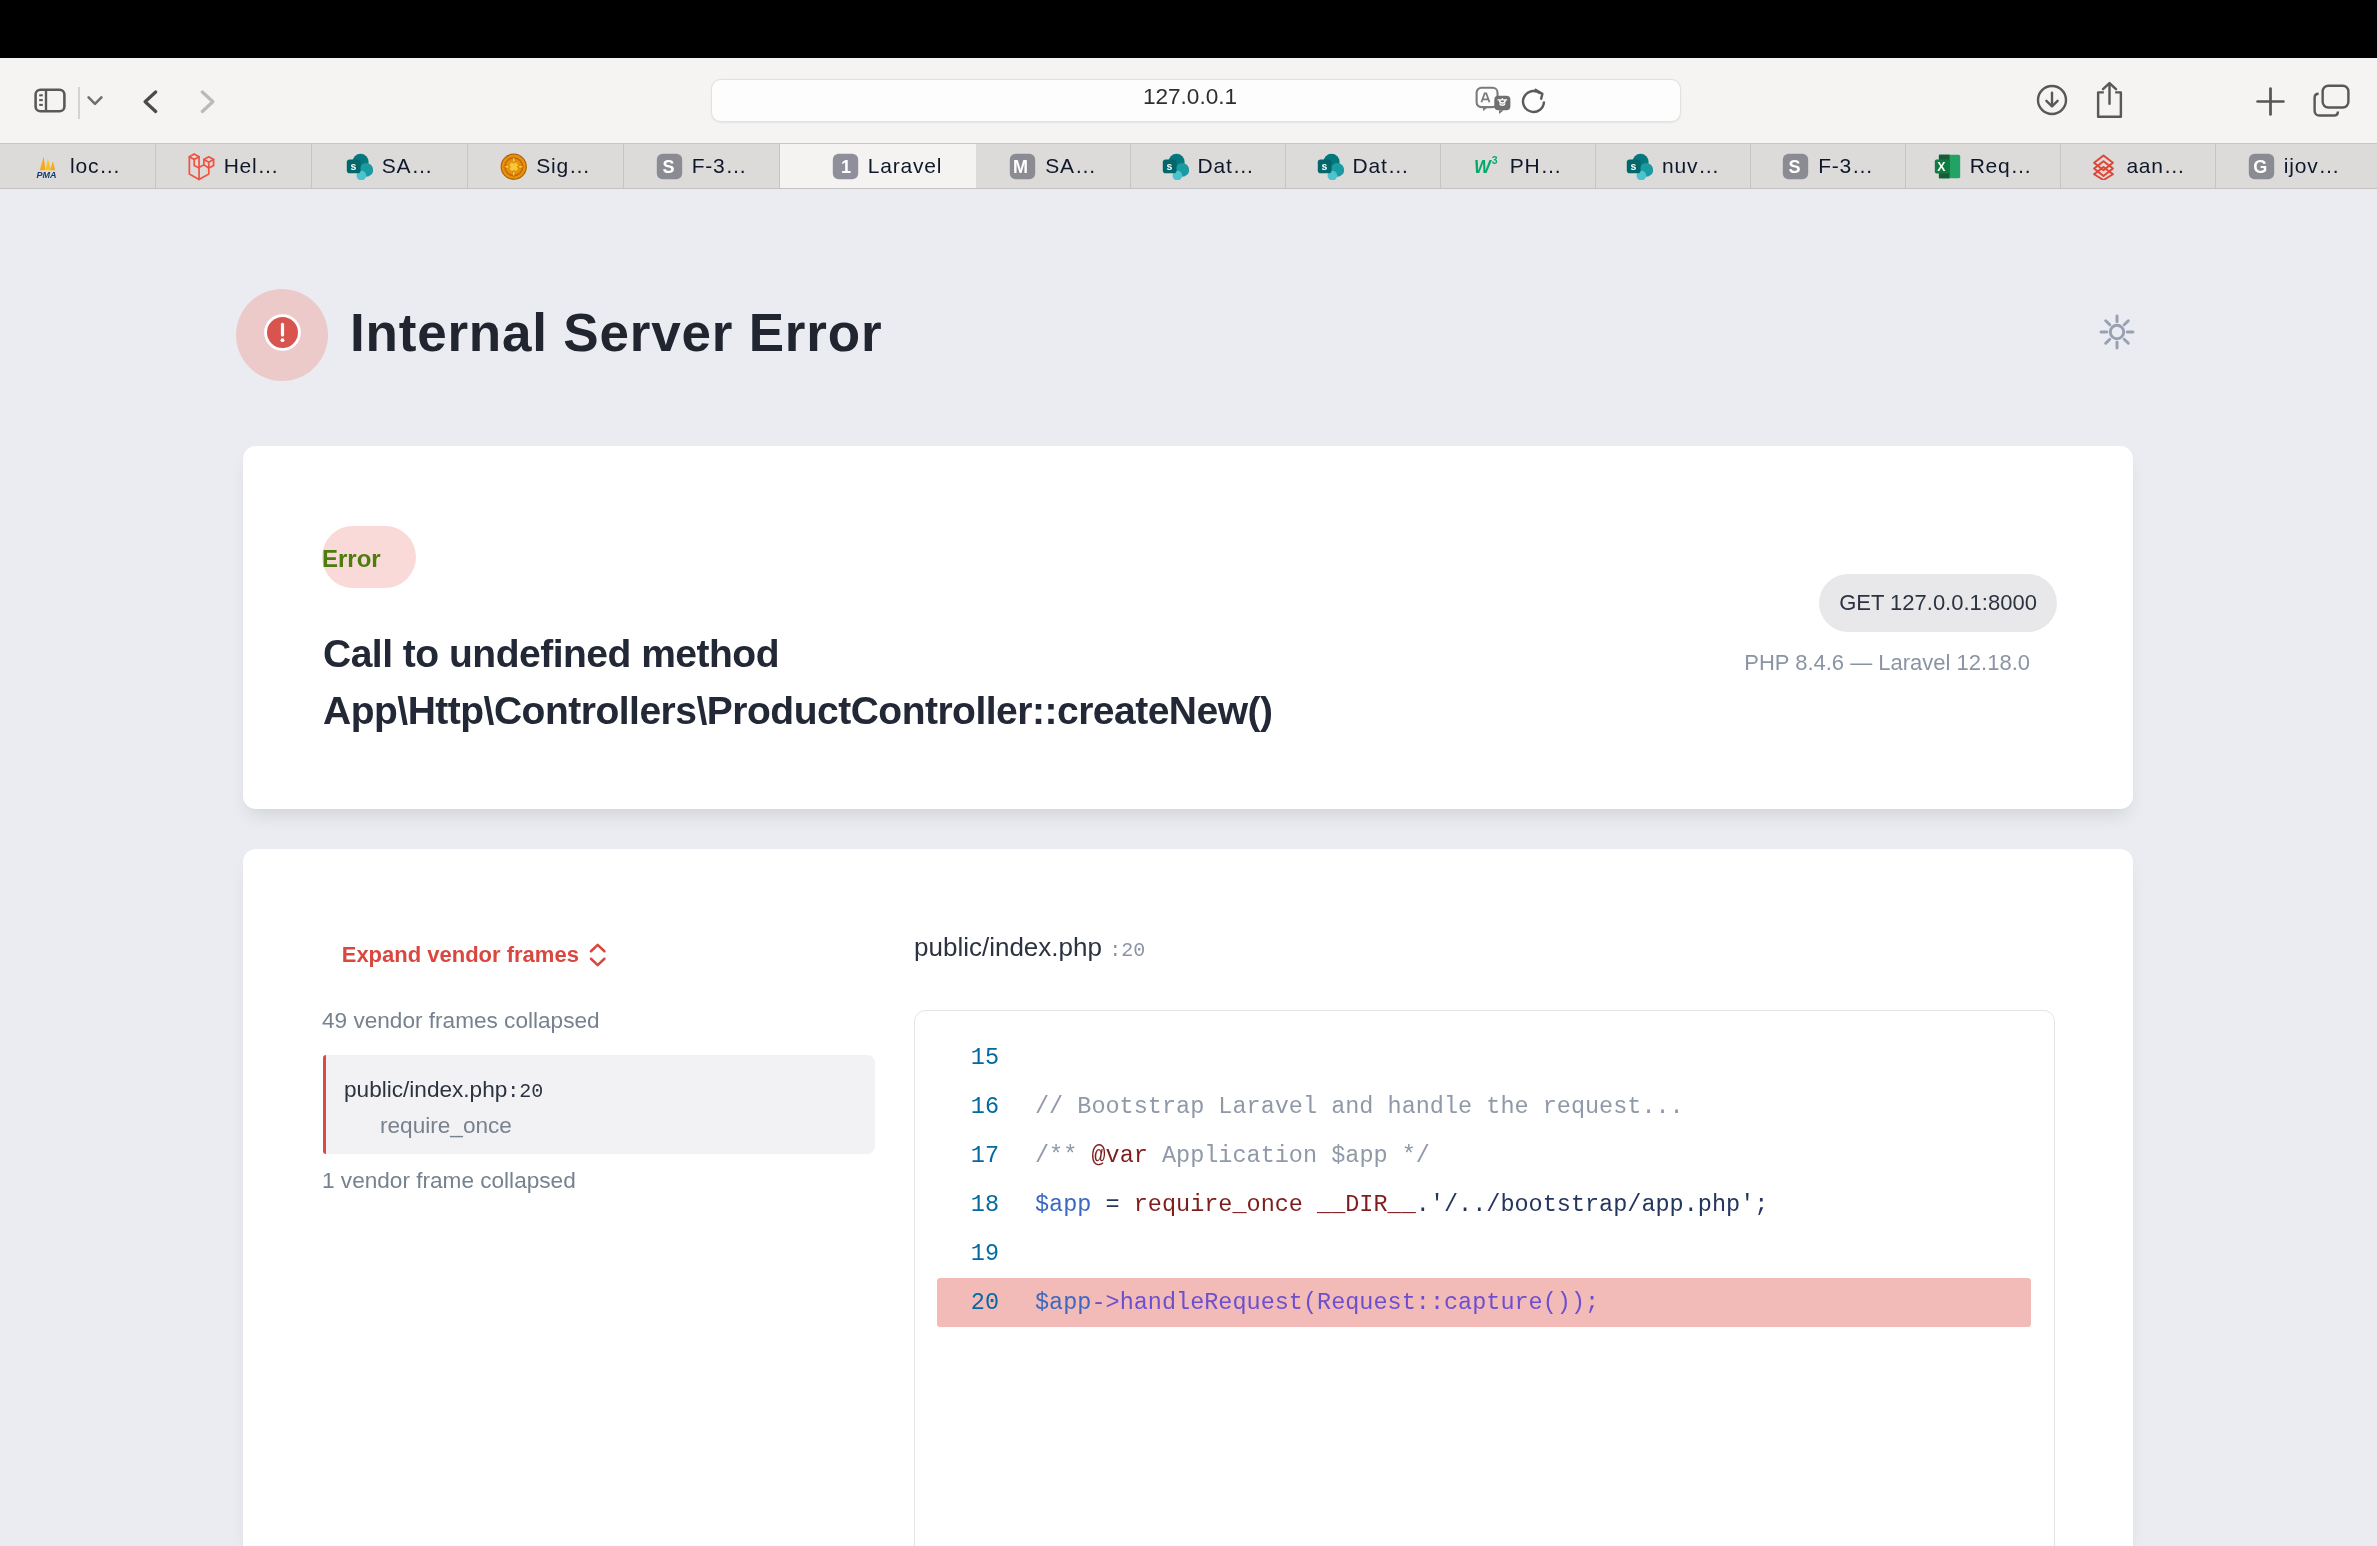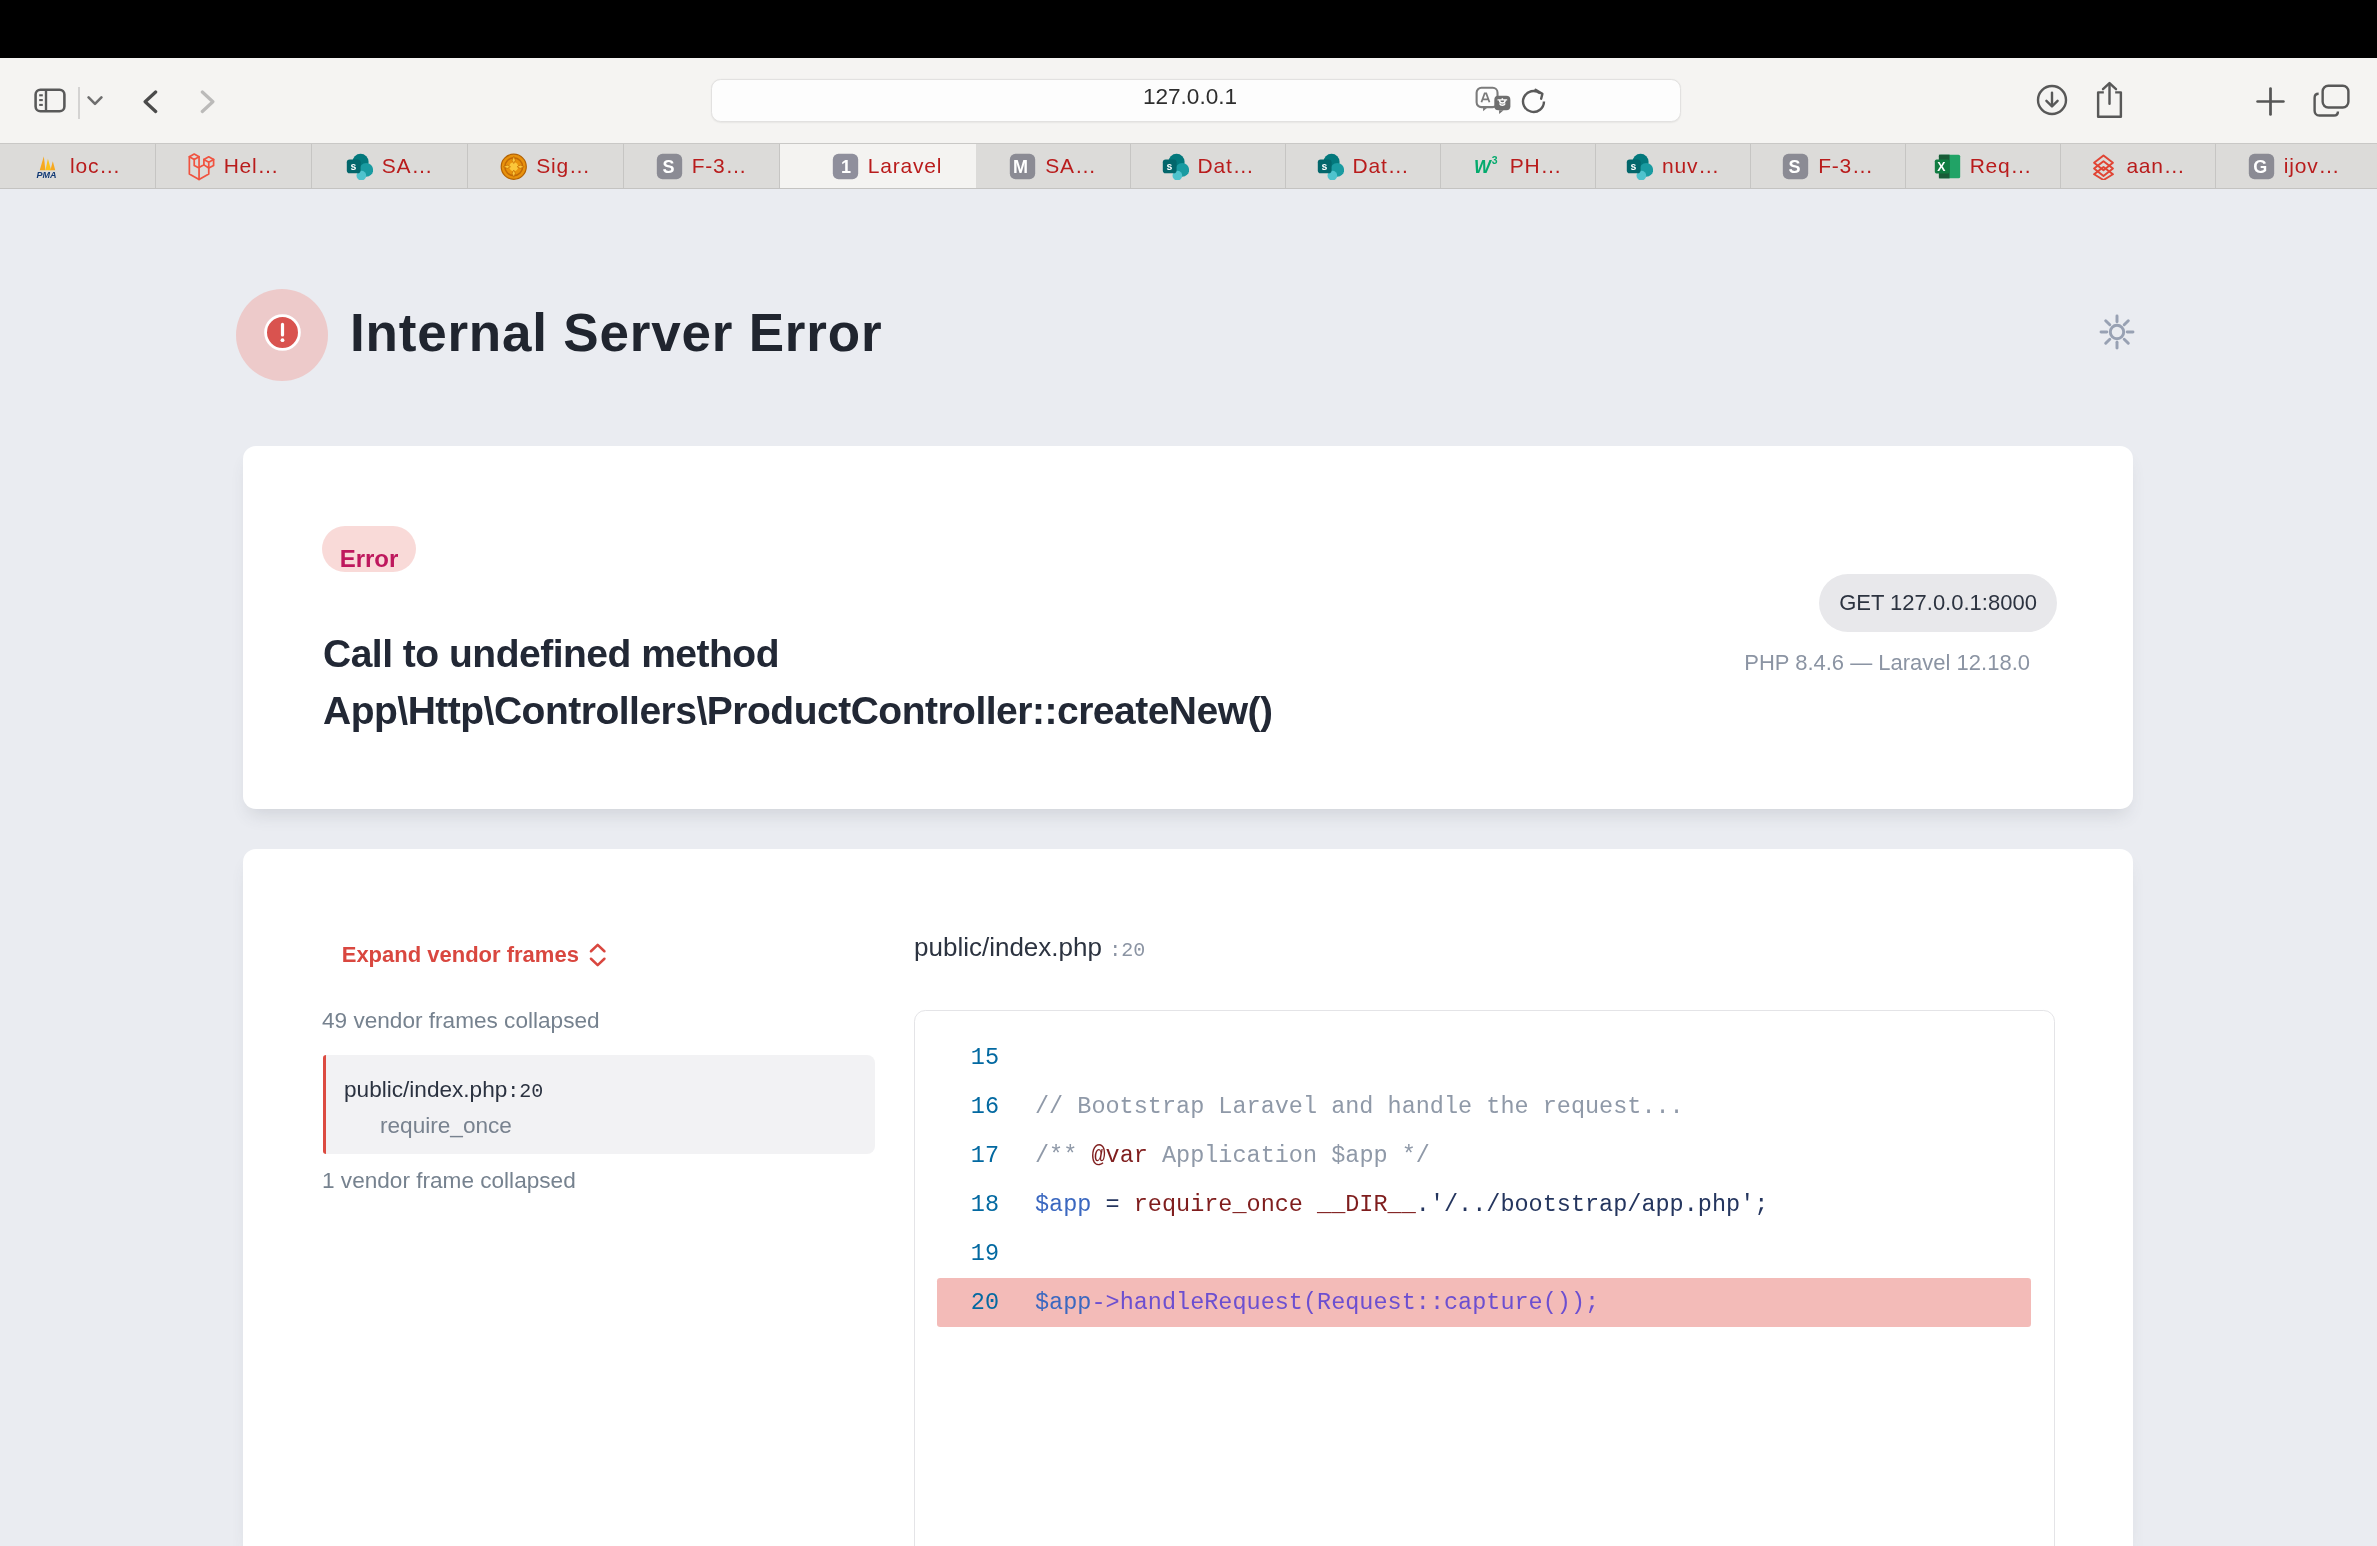--- a/index.html
+++ b/index.html
@@ -6,38 +6,38 @@
 html,body { width:2377px; height:1546px; overflow:hidden; }
 body { font-family:"Liberation Sans", sans-serif; position:relative; background:#eaecf1; }
 .abs { position:absolute; }
 
 
 #blackbar { left:0; top:0; width:2377px; height:58px; background:#000; }
 #toolbar { left:0; top:58px; width:2377px; height:85px; background:#f5f4f2; }
 #tabbar { left:0; top:143px; width:2377px; height:46px; background:#dcdbd9; border-top:0.8px solid #c9c8c6; border-bottom:0.8px solid #c4c3c1; display:flex; }
 .tab { height:100%; display:flex; align-items:center; justify-content:center; gap:9px; border-right:0.8px solid #c6c5c3; overflow:hidden; }
 .tab:last-child { border-right:none; }
-.tab .tx { font-size:21px; letter-spacing:0.8px; color:#b91c1c; white-space:nowrap; }
+.tab .tx { font-size:21px; letter-spacing:0.8px; color:#0f172a; white-space:nowrap; }
 .tab.active { background:#f4f3f1; border-right:none; padding-left:18px; }
 .fav { width:27px; height:27px; flex:0 0 auto; position:relative; }
 
 
 #urlfield { left:711px; top:79px; width:970px; height:43px; background:#fdfdfd; border:0.8px solid #e2e1e0; border-radius:9.7px; box-shadow:0 0.8px 1.6px rgba(0,0,0,.06); }
 #urltext { left:705px; top:84px; width:970px; text-align:center; font-size:22.6px; color:#2e2e2e; }
 
 
 #page { left:0; top:189px; width:2377px; height:1357px; background:#eaecf1; }
 
 
 #hdr-circle { left:236px; top:289px; width:92px; height:92px; border-radius:50%; background:#edcaca; }
 #hdr-title { left:350px; top:302px; font-size:53px; font-weight:bold; letter-spacing:0.8px; color:#20252f; }
 
 
 #card1 { left:243px; top:446px; width:1890px; height:363px; background:#fff; border-radius:13px; box-shadow:0 11.3px 18px -6.5px rgba(70,75,90,.16); }
-#pill-error { left:322px; top:526px; width:94px; height:46px; border-radius:32px; background:#f9dad8; color:#be185d; font-weight:bold; font-size:24px; text-align:center; line-height:65px; }
+#pill-error { left:322px; top:526px; width:94px; height:62px; border-radius:32px; background:#f9dad8; color:#4d7c0f; font-weight:bold; font-size:24px; line-height:65px; }
 #msg { left:323px; top:625px; width:1294px; font-size:39px; font-weight:bold; letter-spacing:-0.5px; color:#222835; line-height:57px; }
 #pill-get { left:1819px; top:574px; width:238px; height:58px; border-radius:29px; background:#e8e8eb; color:#2c3340; font-size:22px; text-align:center; line-height:58px; }
 #phpver { left:1464px; top:650px; width:566px; text-align:right; font-size:22px; color:#8b94a3; }
 
 
 #card2 { left:243px; top:849px; width:1890px; height:697px; background:#fff; border-radius:13px 13px 0 0; box-shadow:0 11.3px 18px -6.5px rgba(70,75,90,.14); }
 #pill-expand { left:322px; top:923px; width:305px; height:64px; border-radius:32px; background:#ffffff; color:#d9473f; font-weight:bold; font-size:22px; }
 #vf49 { left:322px; top:1008px; font-size:22.6px; color:#76828f; }
 #selframe { left:323px; top:1055px; width:552px; height:99px; background:#f2f2f4; border-left:3.2px solid #dc4b41; border-radius:3.2px 8px 8px 3.2px;text-decoration:underline; }
 #vf1 { left:322px; top:1168px; font-size:22.6px; color:#76828f; }

